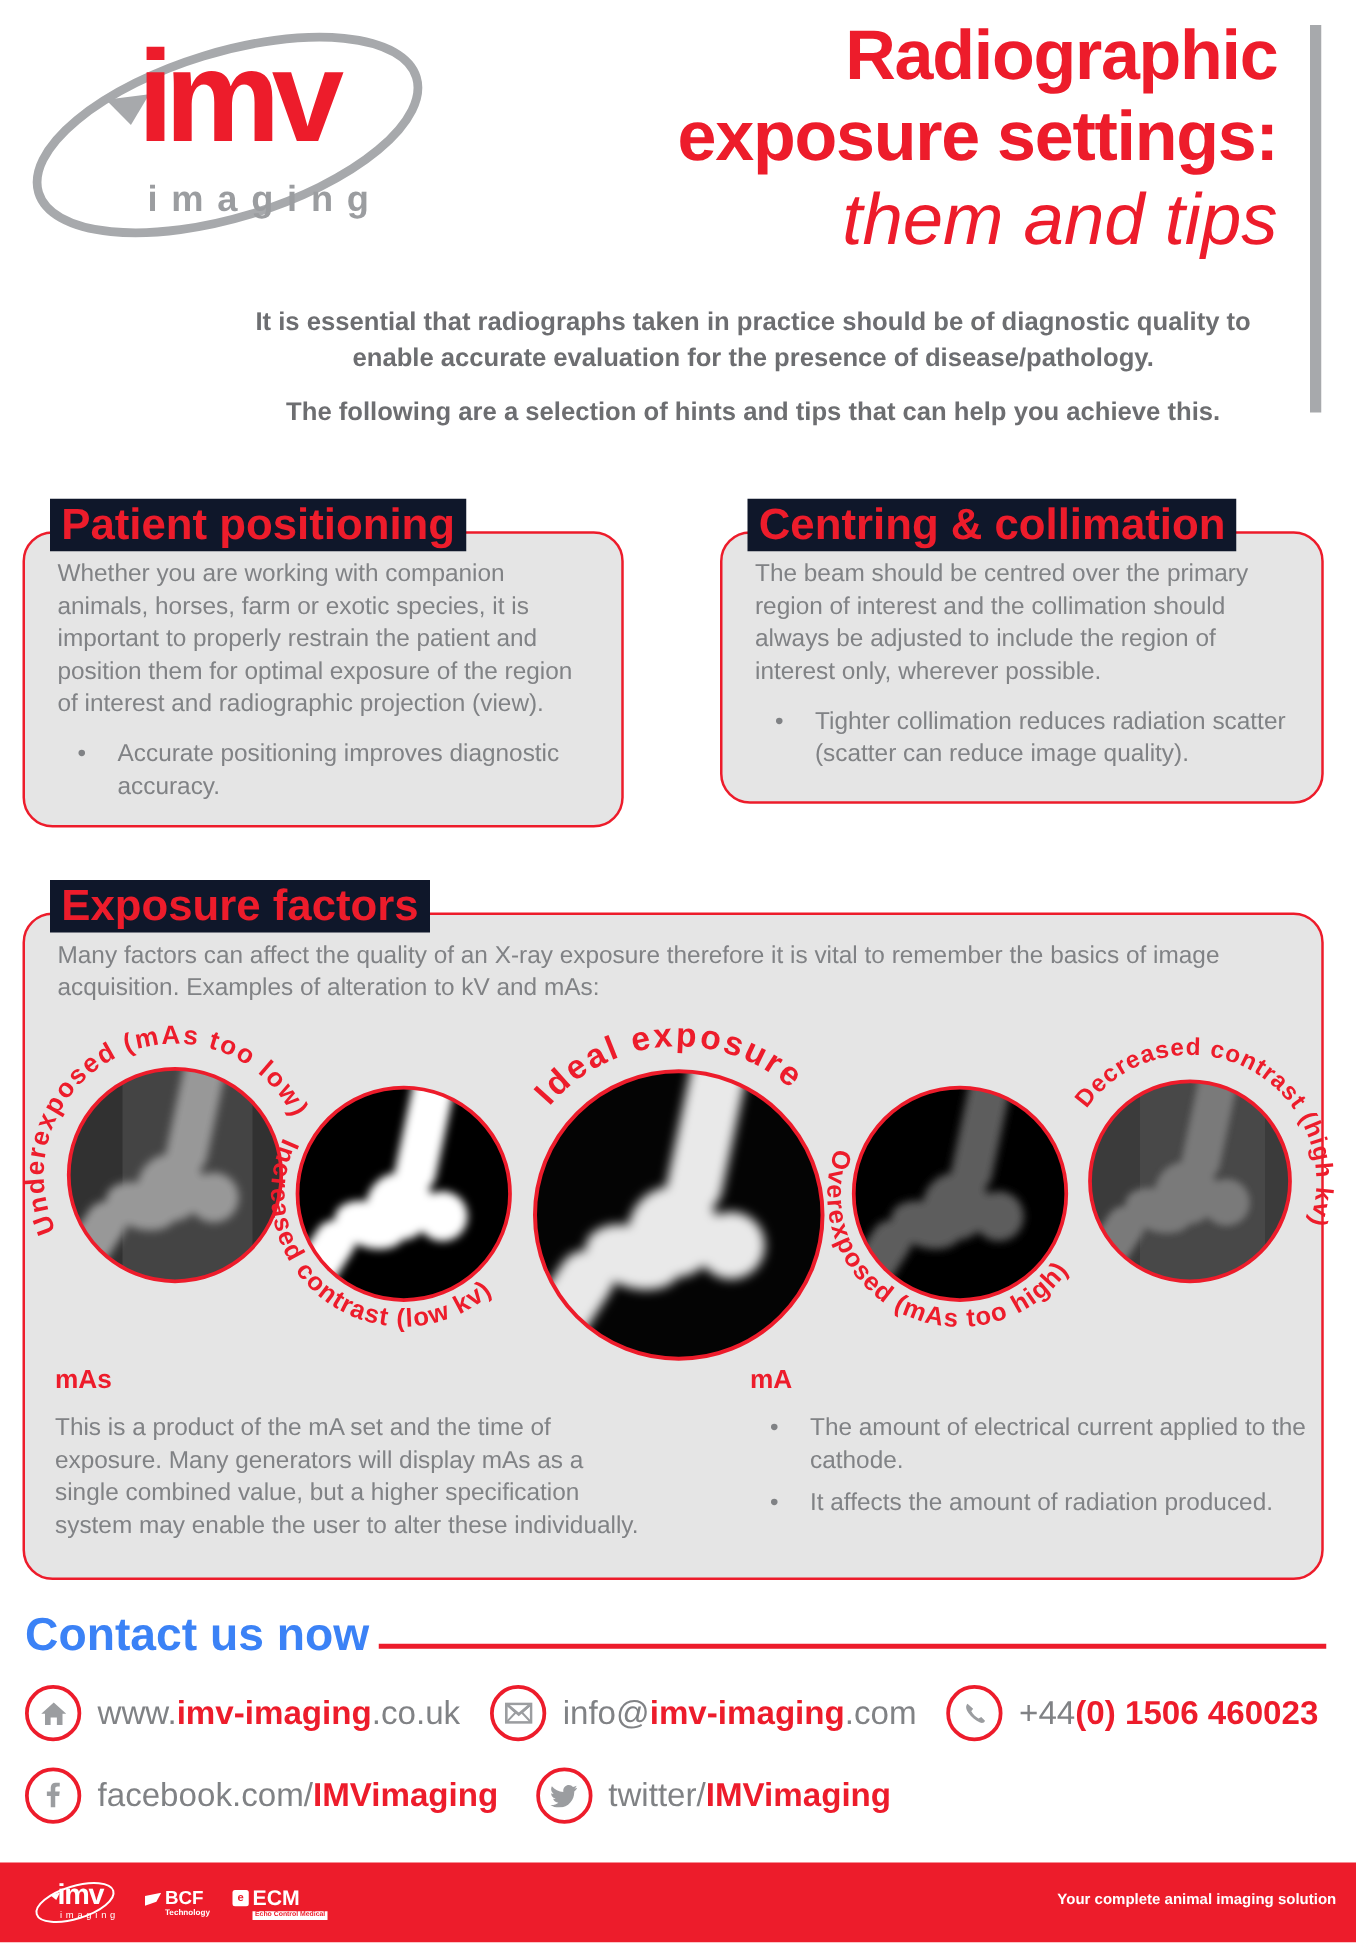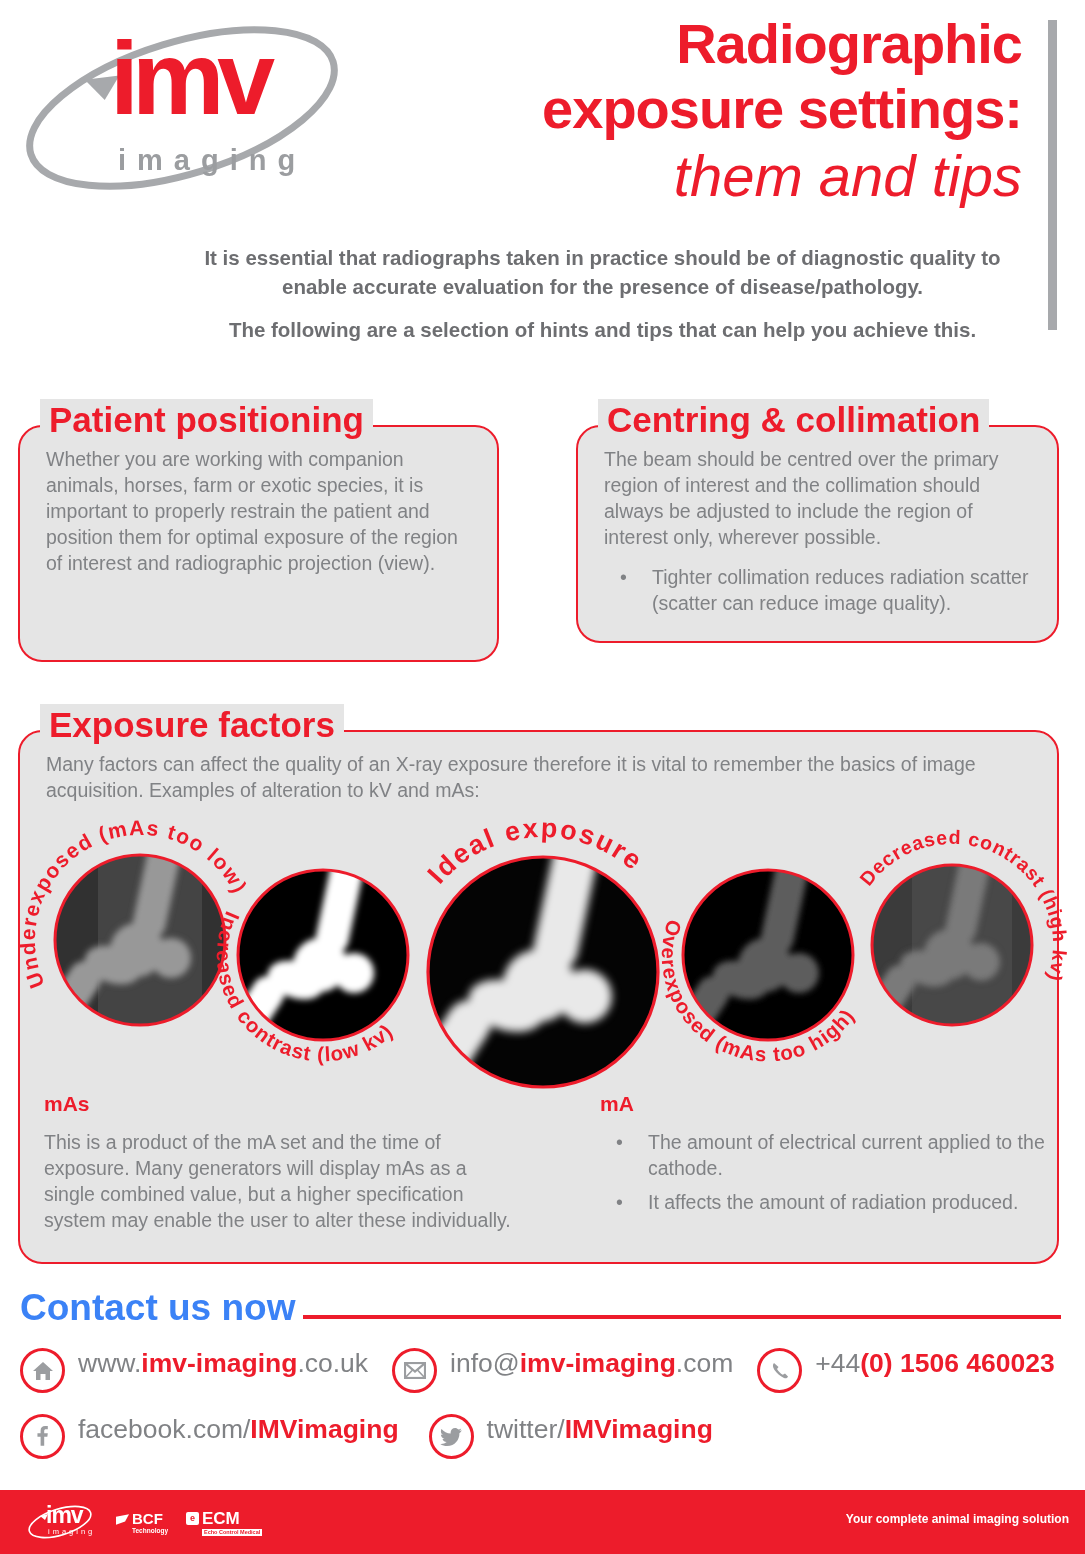--- a/index.html
+++ b/index.html
@@ -18,41 +18,41 @@
   .title-bold{font-size:56px;font-weight:800;color:#ED1C2B;letter-spacing:-1px;}
   .title-italic{font-size:58px;font-style:italic;font-weight:400;color:#ED1C2B;letter-spacing:0px;}
   .gray-bar{position:absolute;left:1048px;top:20px;width:9px;height:310px;background:#A7A9AC;}
   
   .intro{position:absolute;left:170px;top:243px;width:865px;text-align:center;
     color:#6D6E71;font-weight:700;font-size:20.5px;line-height:1.42;}
   .intro p{margin:0 0 14px 0;}
   
   .rbox{position:absolute;border:2.5px solid #ED1C2B;border-radius:24px;background:#e5e5e5;}
   .rbox-title{position:absolute;font-size:35px;font-weight:800;color:#ED1C2B;
-    background:#e5e5e5;padding:0 9px;line-height:1.2;z-index:3;white-space:nowrap;}
+    background:#0f172a;padding:0 9px;line-height:1.2;z-index:3;white-space:nowrap;}
   .box-body{padding:20px 26px 12px 26px;color:#808285;font-size:19.5px;line-height:1.33;}
   .box-body p{margin:0;}
   ul.bullets{list-style:none;margin:14px 0 0 0;padding:0;color:#808285;font-size:19.5px;line-height:1.33;}
   ul.bullets li{position:relative;padding-left:48px;margin-bottom:8px;}
   ul.bullets li::before{content:"\2022";position:absolute;left:16px;top:0;color:#808285;}
   
   .sub-head{font-size:21px;font-weight:800;color:#ED1C2B;margin:0 0 14px 0;}
   .sub-body{color:#808285;font-size:19.5px;line-height:1.33;margin:0;}
   .mas-block{position:absolute;left:44px;top:1092px;width:468px;}
   .ma-block{position:absolute;left:600px;top:1092px;width:450px;}
   .ma-block ul.bullets{margin-top:0;}
   
   .xray{position:absolute;}
   
   .contact-title{position:absolute;left:20px;top:1287px;font-size:37px;font-weight:800;color:#3b82f6;}
   .contact-line{position:absolute;left:303px;top:1315px;width:758px;height:4px;background:#ED1C2B;}
   .contact-row{position:absolute;left:20px;display:flex;align-items:center;font-size:26.5px;color:#808285;}
   .contact-row.r1{top:1348px;}
   .contact-row.r2{top:1414px;}
-  .citem{display:flex;margin-right:24px;}
+  .citem{display:flex;align-items:center;margin-right:24px;}
   .cicon{width:39px;height:39px;border:3px solid #ED1C2B;border-radius:50%;
     display:flex;align-items:center;justify-content:center;margin-right:13px;flex:0 0 auto;background:#fff;}
   .cbold{font-weight:800;color:#ED1C2B;}
   
   .footer{position:absolute;left:0;top:1490px;width:1085px;height:64px;background:#ED1C2B;}
   .footer-logos{position:absolute;left:26px;top:14px;display:flex;align-items:center;color:#fff;}
   .f-imv{position:relative;width:74px;height:38px;margin-right:16px;}
   .f-imv .t1{position:absolute;left:20px;top:0px;font-size:23px;font-weight:800;letter-spacing:-1px;line-height:1;}
   .f-imv .t2{position:absolute;left:22px;top:24px;font-size:7.5px;letter-spacing:3px;line-height:1;}
   .f-bcf{display:flex;align-items:flex-start;margin-right:18px;}
@@ -104,20 +104,23 @@
 
 <div class="intro">
   <p>It is essential that radiographs taken in practice should be of diagnostic quality to enable accurate evaluation for the presence of disease/pathology.</p>
   <p>The following are a selection of hints and tips that can help you achieve this.</p>
 </div>
 
 <div class="rbox-title" style="left:40px;top:399px;">Patient positioning</div>
 <div class="rbox" style="left:18px;top:425px;width:477px;height:233px;">
   <div class="box-body">
     <p>Whether you are working with companion animals, horses, farm or exotic species, it is important to properly restrain the patient and position them for optimal exposure of the region of interest and radiographic projection (view).</p>
+    <ul class="bullets">
+      <li><span>Accurate positioning improves diagnostic accuracy.</span></li>
+    </ul>
   </div>
 </div>
 
 <div class="rbox-title" style="left:598px;top:399px;">Centring &amp; collimation</div>
 <div class="rbox" style="left:576px;top:425px;width:479px;height:214px;">
   <div class="box-body">
     <p>The beam should be centred over the primary region of interest and the collimation should always be adjusted to include the region of interest only, wherever possible.</p>
     <ul class="bullets">
       <li><span>Tighter collimation reduces radiation scatter (scatter can reduce image quality).</span></li>
     </ul>

